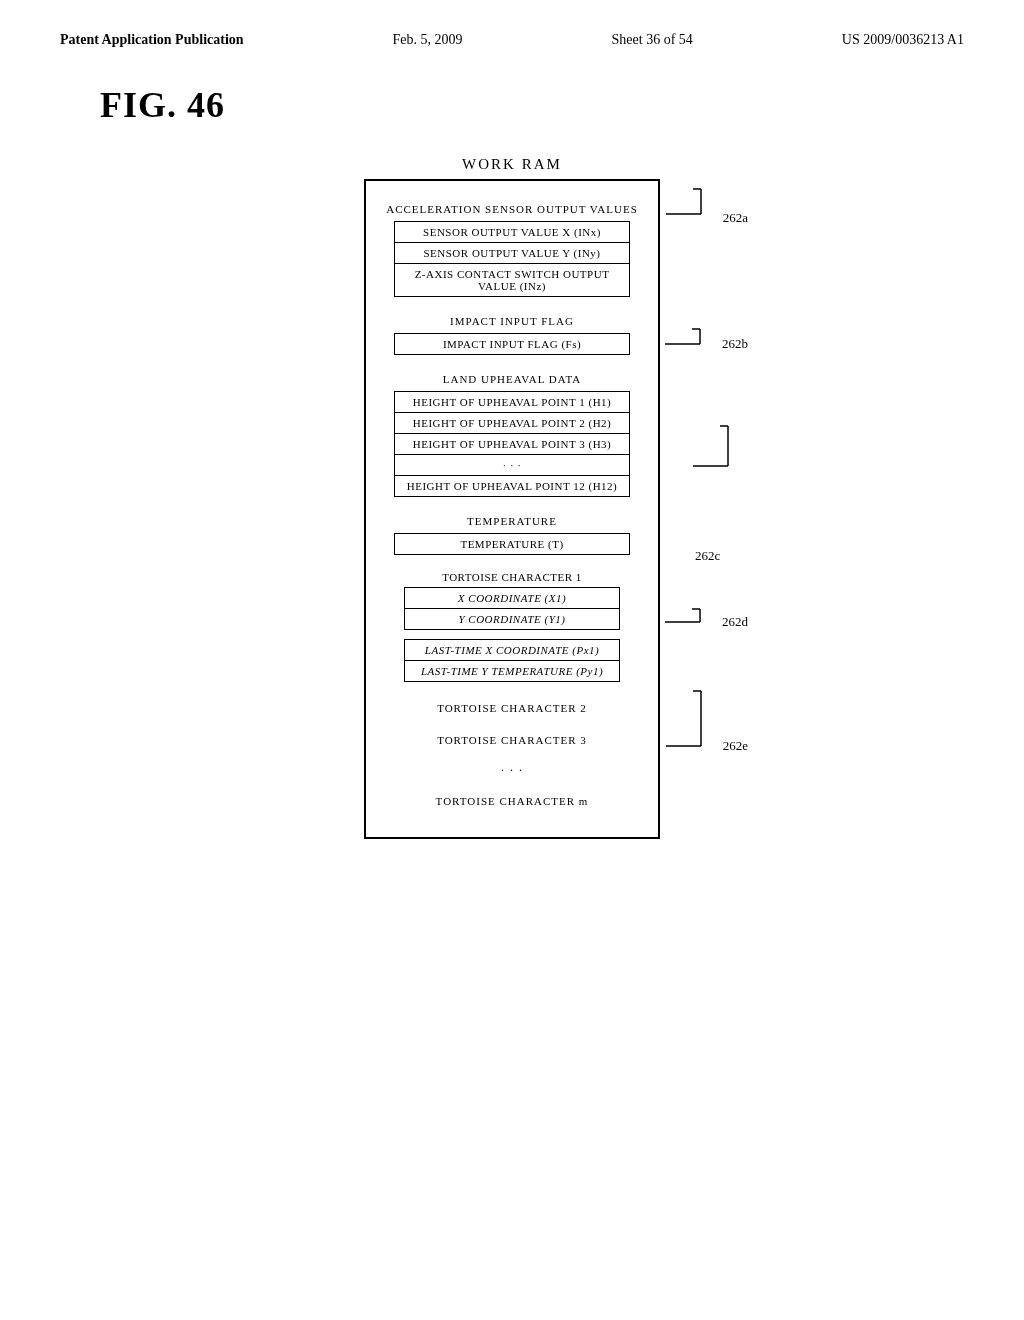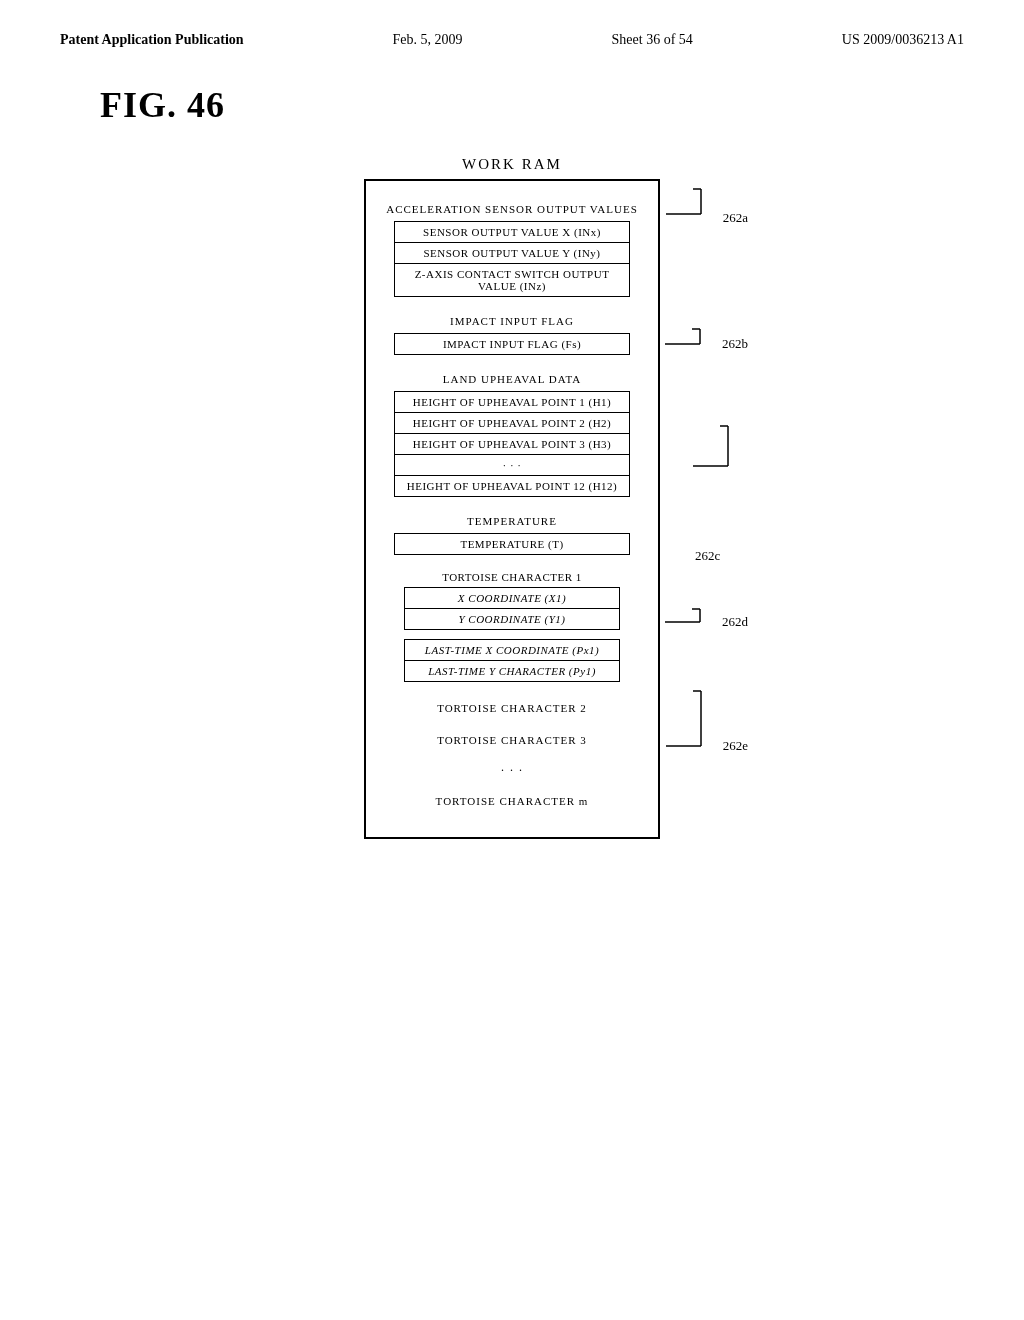--- a/index.html
+++ b/index.html
@@ -183,21 +183,21 @@
 
       <div class="nested-section">
         <div class="nested-header">TORTOISE CHARACTER 1</div>
         <div class="nested-inner-box">
           <div class="row">X COORDINATE (X1)</div>
           <div class="row">Y COORDINATE (Y1)</div>
         </div>
         <div class="section-gap-small"></div>
         <div class="nested-inner-box">
           <div class="row">LAST-TIME X COORDINATE (Px1)</div>
-          <div class="row">LAST-TIME Y CHARACTER (Py1)</div>
+          <div class="row">LAST-TIME Y TEMPERATURE (Py1)</div>
         </div>
       </div>
 
       <div class="section-gap"></div>
 
       <div class="section-header">TORTOISE CHARACTER 2</div>
 
       <div class="section-gap"></div>
 
       <div class="section-header">TORTOISE CHARACTER 3</div>

